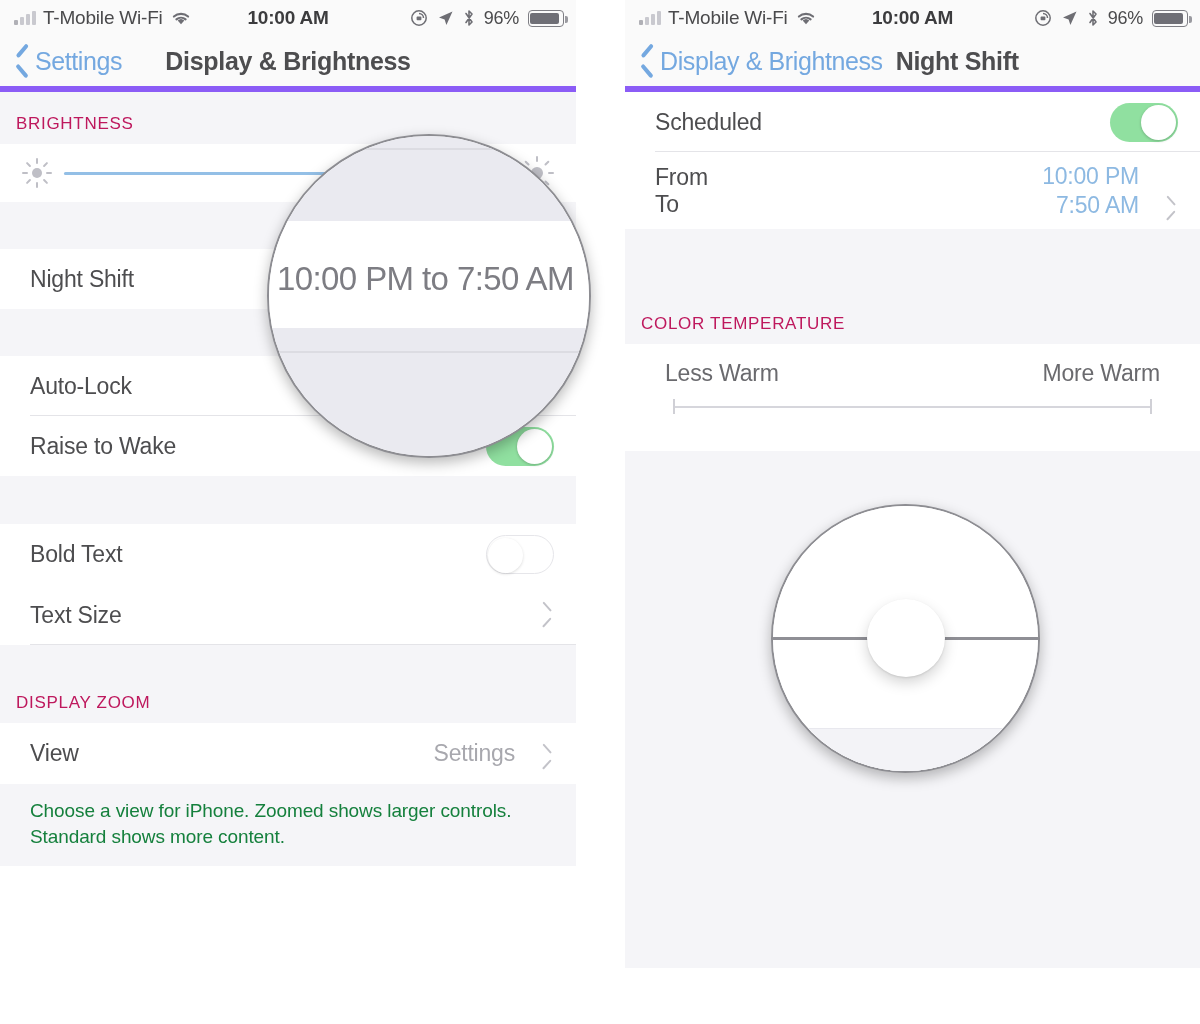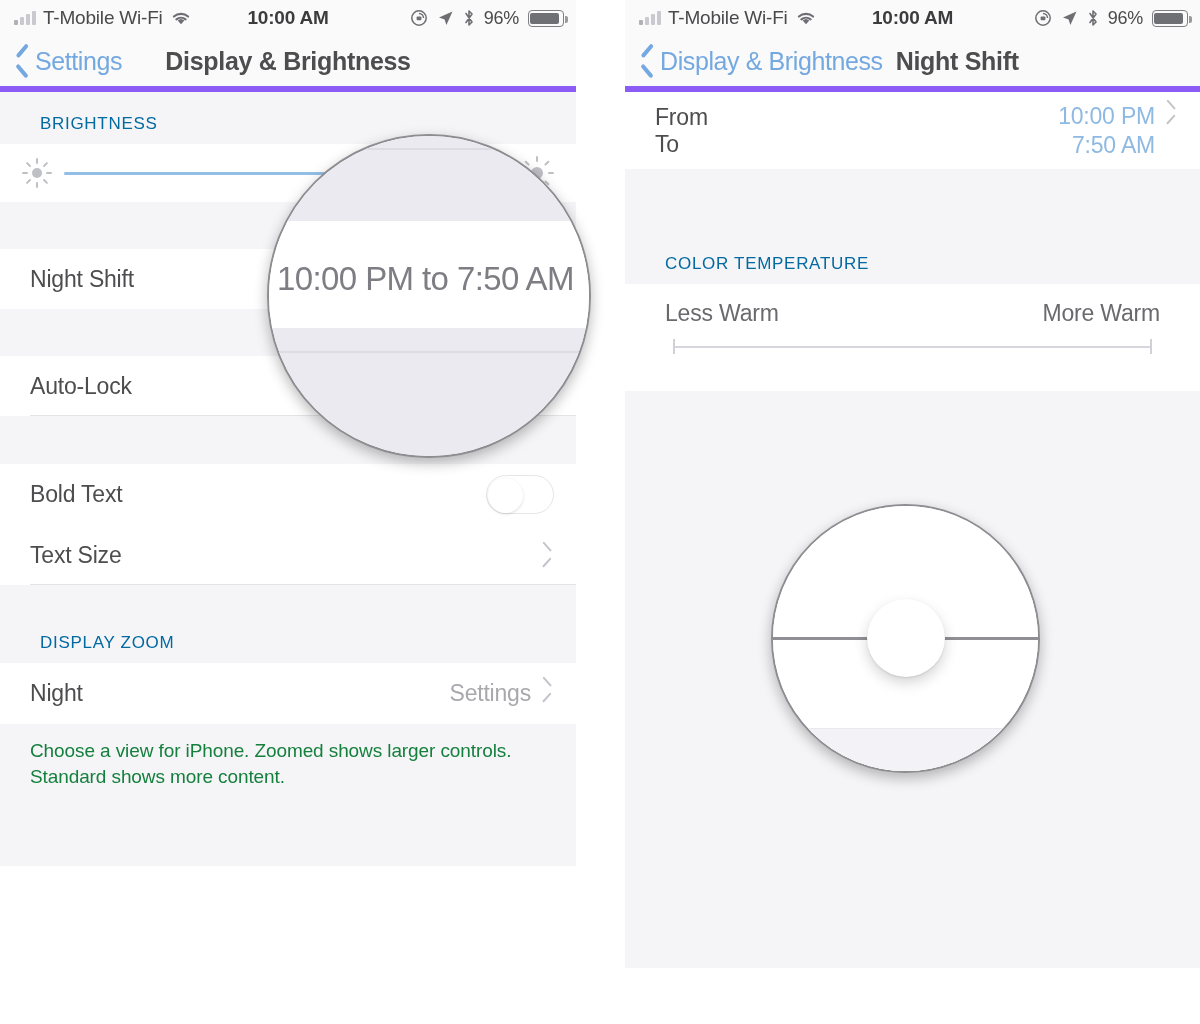--- a/index.html
+++ b/index.html
@@ -54,31 +54,31 @@
   }
   .chev-back::before { top: 7px;  transform: rotate(-50deg); transform-origin: left center; }
   .chev-back::after  { top: 14.5px; transform: rotate(50deg);  transform-origin: left center; }
   .nav-back-label { font-size: 25px; color: #74a8e0; letter-spacing: -0.4px; }
   .nav-title { font-size: 25px; color: #4d4d4f; font-weight: bold; letter-spacing: -0.3px; }
   .nav-title-centered { position: absolute; left: 0; right: 0; text-align: center; pointer-events: none; }
   .nav-title-inline { margin-left: 13px; }
 
   
   .group-header {
-    font-size: 17px; color: #0369a1; letter-spacing: 0.7px;
-    padding: 0 0 10px 40px; display: flex; align-items: flex-end; height: 100%;
+    font-size: 17px; color: #be185d; letter-spacing: 0.7px;
+    padding: 0 0 10px 16px; display: flex; align-items: flex-end; height: 100%;
   }
   .spacer { background: #f5f5f8; }
   .row {
     position: relative; background: #ffffff;
     display: flex; align-items: center; padding: 0 22px 0 30px;
   }
   .row-sep { position: absolute; left: 30px; right: 0; bottom: 0; height: 1px; background: #e4e4e8; }
   .row-label { font-size: 23px; color: #4d4d4f; letter-spacing: -0.2px; }
-  .row-right { margin-left: auto; display: flex; align-items: flex-start; gap: 12px; }
+  .row-right { margin-left: auto; display: flex; align-items: flex-end; gap: 28px; }
   .row-value { font-size: 23px; color: #a8a8ae; letter-spacing: -0.2px; }
   .row-value-blue { font-size: 23px; color: #8db9e2; letter-spacing: -0.2px; }
 
   .chev { width: 11px; height: 20px; position: relative; flex: none; }
   .chev::before, .chev::after {
     content:""; position:absolute; right: 3px; width: 12px; height: 2.4px;
     background: #c3c3c9; border-radius: 2px;
   }
   .chev::before { top: 5px;  transform: rotate(48deg);  transform-origin: right center; }
   .chev::after  { top: 11.5px; transform: rotate(-48deg); transform-origin: right center; }
@@ -260,20 +260,28 @@
     <div class="spacer" style="height:47px"></div>
 
     <div class="row" style="height:60px">
       <span class="row-label">Auto-Lock</span>
       <span class="row-right">
         <span class="chev"></span>
       </span>
       <span class="row-sep"></span>
     </div>
 
+    <div class="row" style="height:60px">
+      <span class="row-label">Raise to Wake</span>
+      <span class="row-right">
+        <span class="toggle on">
+            <span class="knob"></span>
+          </span>
+      </span>
+    </div>
 
     <div class="spacer" style="height:48px"></div>
 
     <div class="row" style="height:61px">
       <span class="row-label">Bold Text</span>
       <span class="row-right">
         <span class="toggle off">
             <span class="knob"></span>
           </span>
       </span>
@@ -285,21 +293,21 @@
         <span class="chev"></span>
       </span>
       <span class="row-sep"></span>
     </div>
 
     <div class="spacer" style="height:78px">
       <div class="group-header">DISPLAY ZOOM</div>
     </div>
 
     <div class="row" style="height:61px">
-      <span class="row-label">Night</span>
+      <span class="row-label">View</span>
       <span class="row-right">
         <span class="row-value">Settings</span>
         <span class="chev"></span>
       </span>
     </div>
 
     <div class="spacer" style="height:150px">
       <div class="note">Choose a view for iPhone. Zoomed shows larger controls. Standard shows more content.</div>
     </div>
 
@@ -347,20 +355,29 @@
 
     <div class="navbar">
       <div class="nav-back">
         <span class="chev-back"></span>
         <span class="nav-back-label">Display &amp; Brightness</span>
       </div>
       <div class="nav-title nav-title-inline">Night Shift</div>
     </div>
 
 
+    <div class="row" style="height:60px">
+      <span class="row-label">Scheduled</span>
+      <span class="row-right">
+        <span class="toggle on">
+            <span class="knob"></span>
+          </span>
+      </span>
+      <span class="row-sep"></span>
+    </div>
 
     <div class="row" style="height:77px">
       <span style="display:flex;flex-direction:column;gap:0">
         <span class="row-label">From</span>
         <span class="row-label">To</span>
       </span>
       <span class="row-right">
         <span style="display:flex;flex-direction:column;gap:2px;align-items:flex-end">
           <span class="row-value-blue">10:00 PM</span>
           <span class="row-value-blue">7:50 AM</span>

